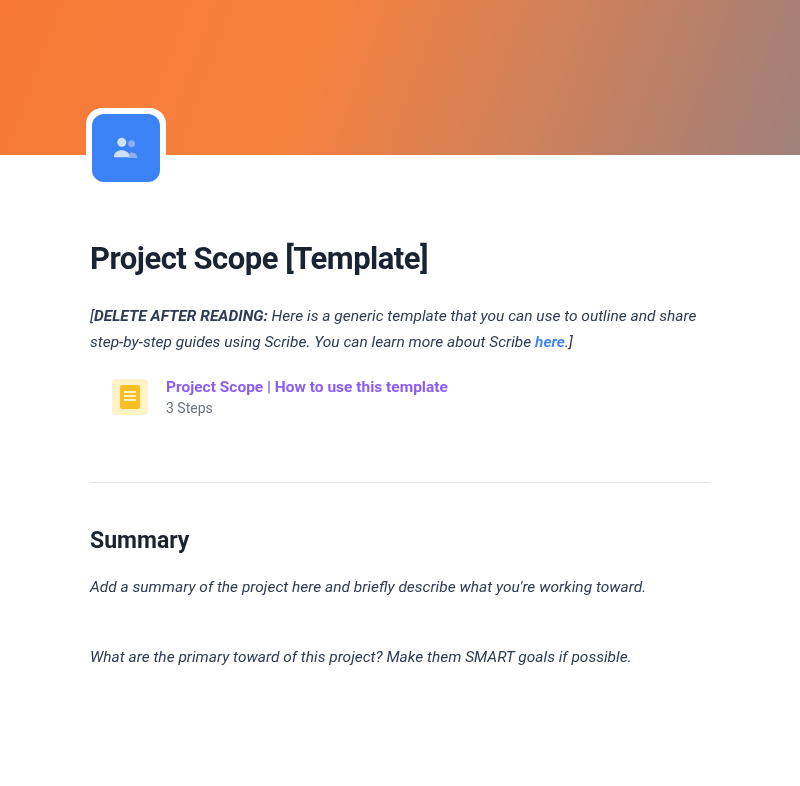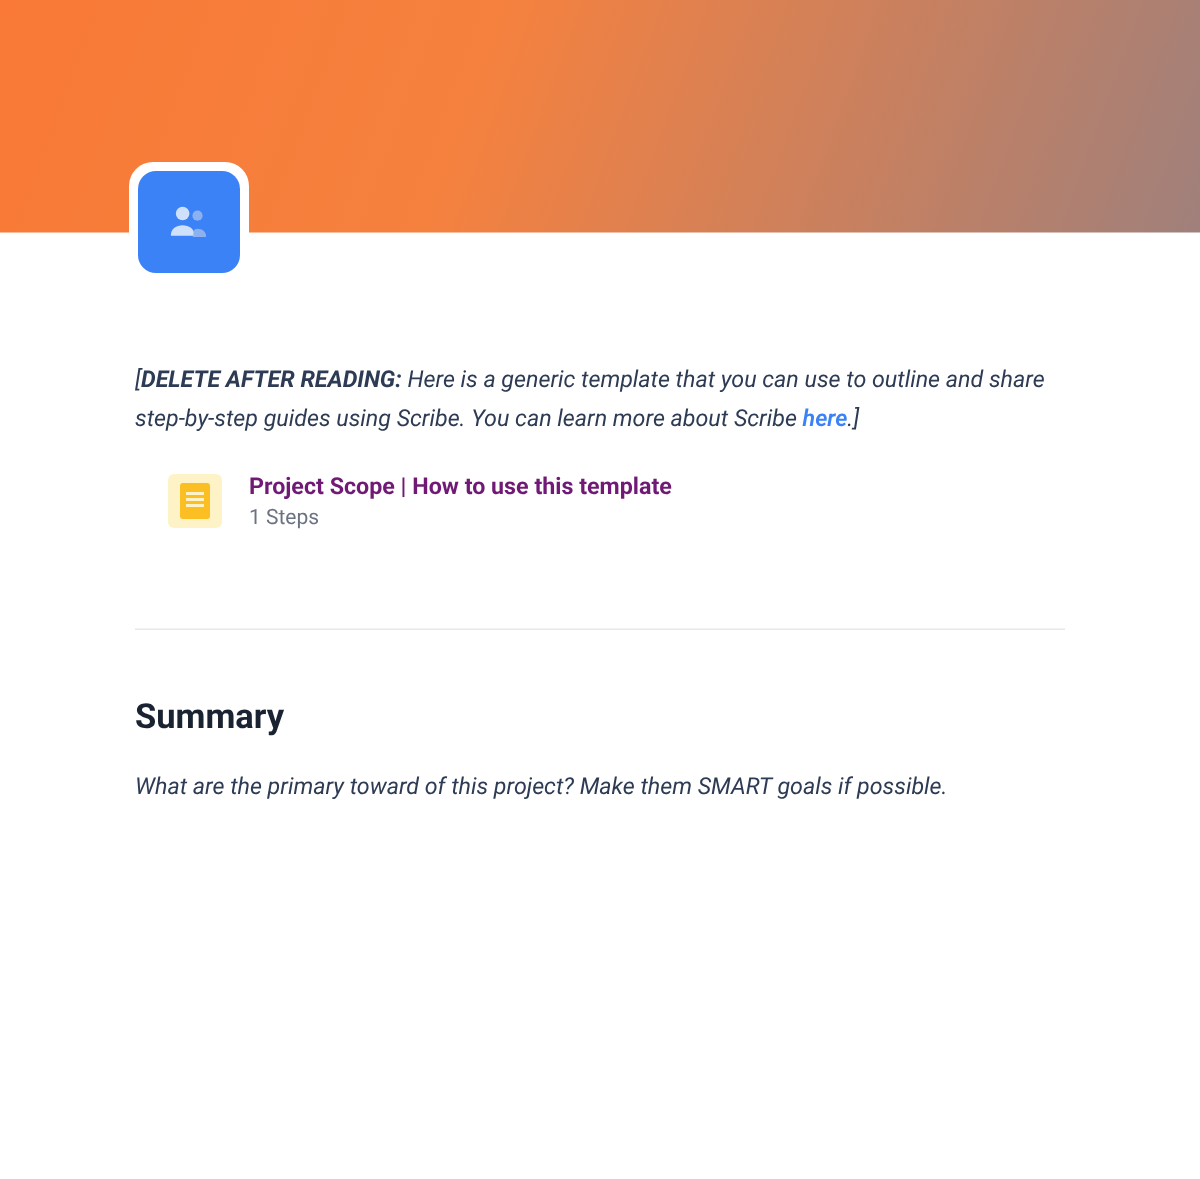--- a/index.html
+++ b/index.html
@@ -92,21 +92,21 @@
       content: '';
       position: absolute;
       left: 4px; right: 4px; top: 6px;
       height: 2px;
       background: #fef3c7;
       box-shadow: 0 4px 0 #fef3c7, 0 8px 0 #fef3c7;
     }
     .template-info { flex: 1; }
     .template-title {
       font-weight: 700;
-      color: #701a75;
+      color: #8b5cf6;
       font-size: 15.5px;
       margin-bottom: 4px;
     }
     .template-steps {
       color: #6b7280;
       font-size: 14px;
     }
     .divider {
       border: none;
       border-top: 1px solid #e5e7eb;
@@ -137,34 +137,36 @@
         <circle cx="9" cy="8" r="3.2" fill="#cfe0fb"></circle>
         <circle cx="16" cy="9" r="2.4" fill="#9cb8ef" opacity="0.85"></circle>
         <path d="M3.5 18c0-2.8 2.5-4.5 5.5-4.5s5.5 1.7 5.5 4.5v.5H3.5V18z" fill="#cfe0fb"></path>
         <path d="M13.8 18.5c0-1.3.4-2.3 1-3.1.4-.1.8-.2 1.2-.2 2.2 0 4 1.3 4 3.3v.5h-6.2V18.5z" fill="#9cb8ef" opacity="0.85"></path>
       </svg>
     </div>
   </div>
 </div>
 
 <div class="content">
+  <h1 class="page-title">Project Scope [Template]</h1>
 
   <p class="delete-note">
     <span>[</span><span class="bold">DELETE AFTER READING:</span><span> Here is a generic template that you can use to outline and share step-by-step guides using Scribe. You can learn more about Scribe </span><a class="link">here</a><span>.]</span>
   </p>
 
 
   <div class="template-card">
     <div class="template-icon">
       <div class="template-icon-inner"></div>
     </div>
     <div class="template-info">
       <div class="template-title">Project Scope | How to use this template</div>
-      <div class="template-steps">1 Steps</div>
+      <div class="template-steps">3 Steps</div>
     </div>
   </div>
 
   <hr class="divider">
 
   <h2 class="section-heading">Summary</h2>
+  <p class="section-text">Add a summary of the project here and briefly describe what you're working toward.</p>
 
   <p class="section-text">What are the primary toward of this project? Make them SMART goals if possible.</p>
 </div>
 
 </body></html>

